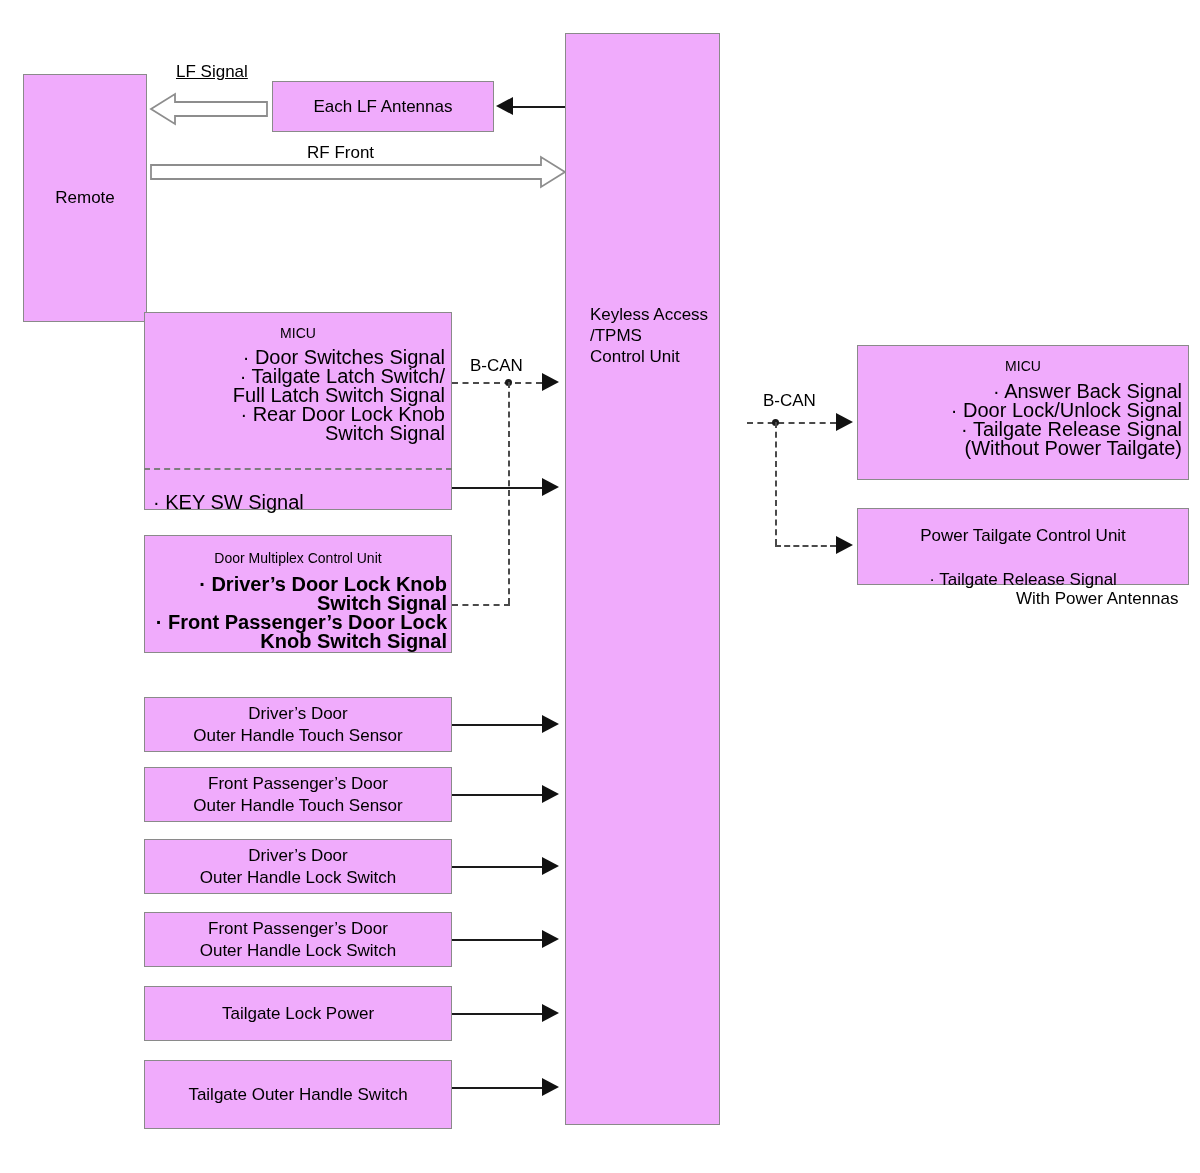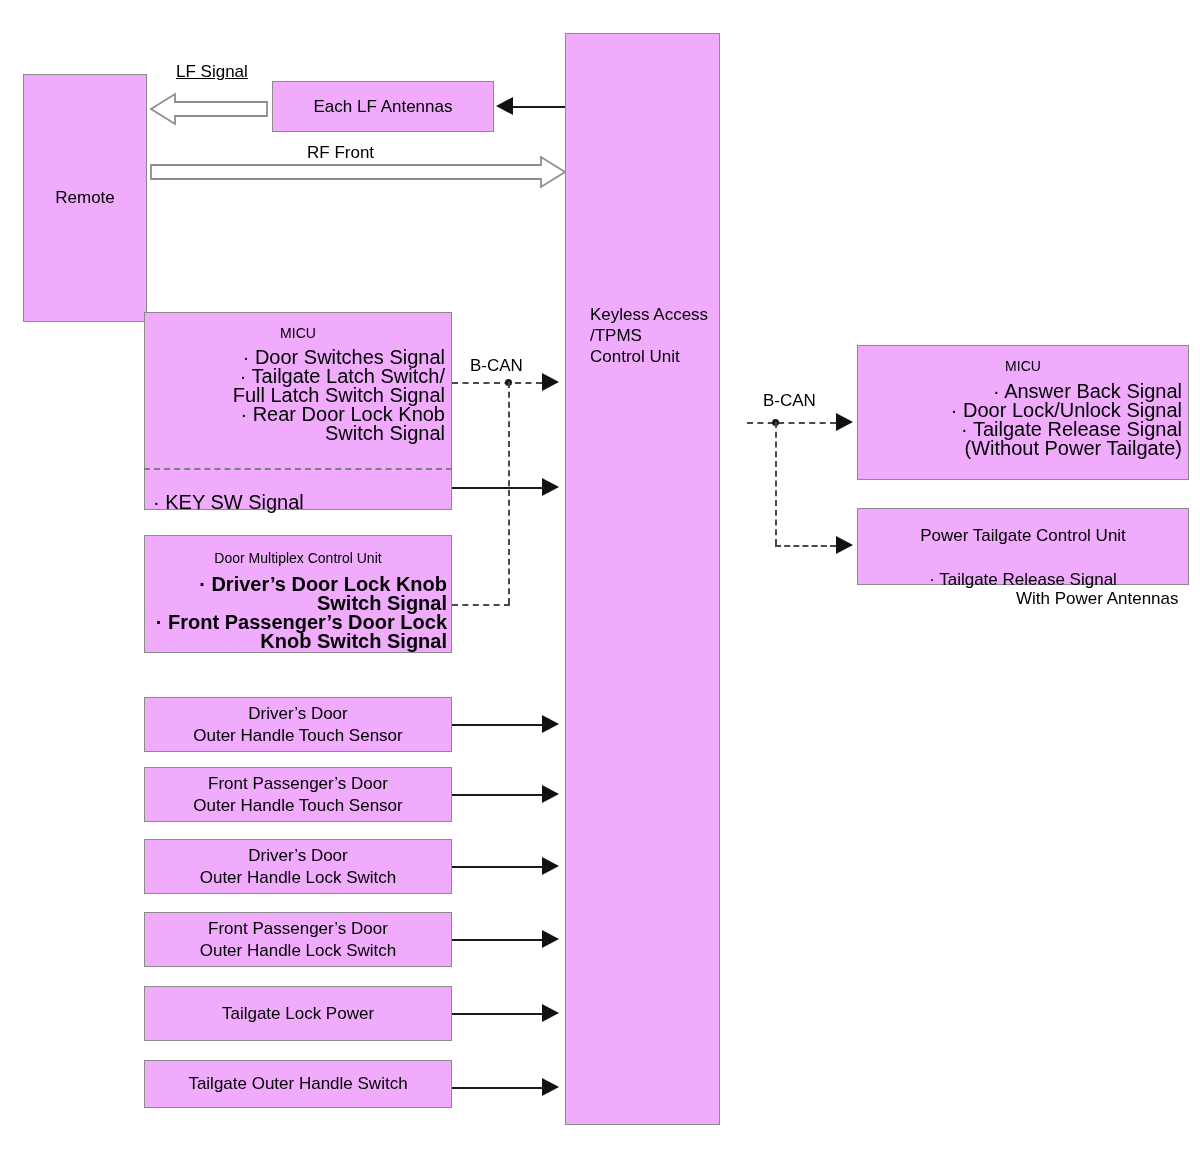--- a/index.html
+++ b/index.html
@@ -192,21 +192,21 @@
   </div>
   <div class="hline" style="left:452px;top:939px;width:90px;"></div>
   <div class="arrow-r" style="left:542px;top:930px;"></div>
 
   <div class="box" style="left:144px;top:986px;width:308px;height:55px;">
     <div class="ctr">Tailgate Lock Power</div>
   </div>
   <div class="hline" style="left:452px;top:1013px;width:90px;"></div>
   <div class="arrow-r" style="left:542px;top:1004px;"></div>
 
-  <div class="box" style="left:144px;top:1060px;width:308px;height:48px;">
+  <div class="box" style="left:144px;top:1060px;width:308px;height:69px;">
     <div class="ctr">Tailgate Outer Handle Switch</div>
   </div>
   <div class="hline" style="left:452px;top:1087px;width:90px;"></div>
   <div class="arrow-r" style="left:542px;top:1078px;"></div>
 
   <div class="lbl" style="left:763px;top:390px;">B-CAN</div>
 
   <div class="hdash" style="left:747px;top:422px;width:89px;"></div>
   <div class="arrow-r" style="left:836px;top:413px;"></div>
   <div class="dot" style="left:772px;top:419px;"></div>

